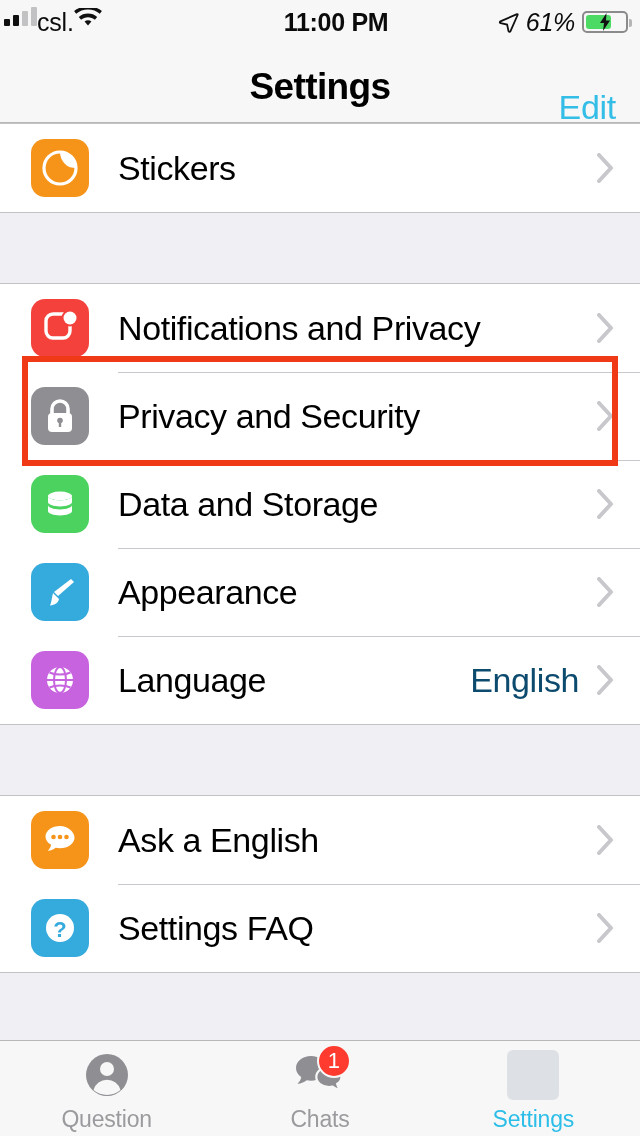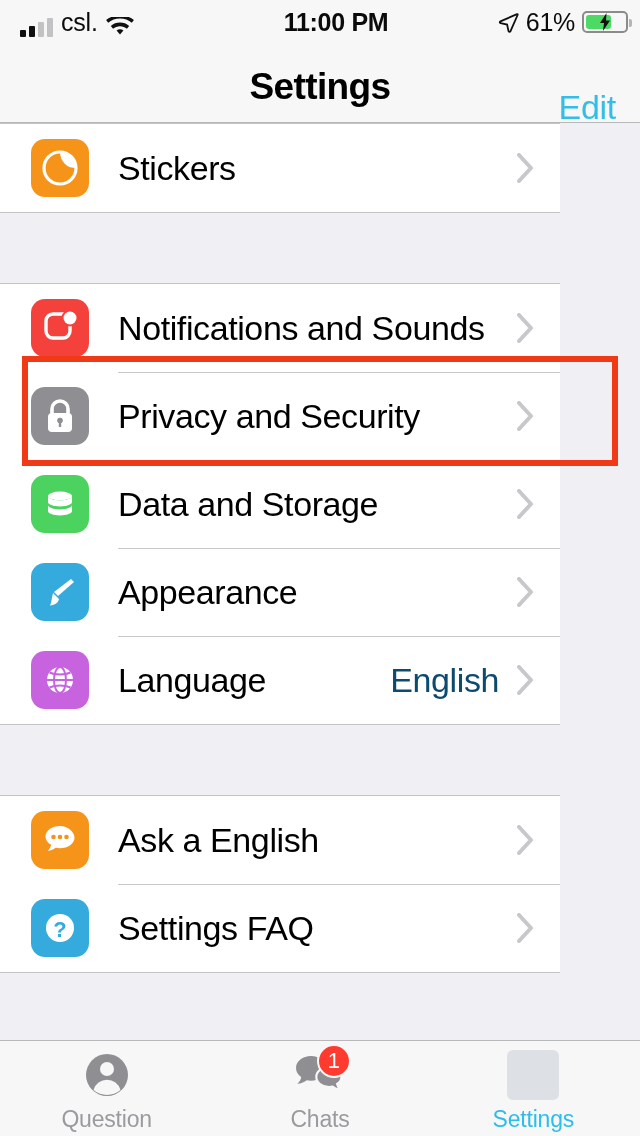--- a/index.html
+++ b/index.html
@@ -9,31 +9,31 @@
     background:#EFEFF4;
     -webkit-font-smoothing:antialiased;
   }
   .phone { position:relative; width:640px; height:1136px; background:#EFEFF4; }
 
   
   .statusbar {
     position:absolute; top:0; left:0; width:640px; height:44px;
     background:#F7F7F7; display:flex; align-items:center;
   }
-  .sb-left { position:absolute; left:20px; display:flex; align-items:flex-end; gap:8px; }
+  .sb-left { position:absolute; left:4px; display:flex; align-items:flex-start; }
   .sig { display:flex; align-items:flex-end; gap:3px; height:18px; }
   .sig i { display:block; width:6px; background:#101010; border-radius:1px; }
   .sig i:nth-child(1){ height:7px; }
   .sig i:nth-child(2){ height:11px; }
   .sig i:nth-child(3){ height:15px; background:#C2C2C4; }
   .sig i:nth-child(4){ height:19px; background:#C2C2C4; }
   .carrier { font-size:25px; color:#0b0b0b; letter-spacing:-0.2px; }
   .wifi { width:28px; height:20px; }
   .sb-center { position:absolute; left:16px; width:640px; text-align:center; font-size:25px; font-weight:600; color:#0b0b0b; letter-spacing:-0.3px; }
-  .sb-right { position:absolute; right:12px; display:flex; align-items:center; gap:7px; }
+  .sb-right { position:absolute; right:12px; display:flex; align-items:center; gap:7px;font-style:italic; }
   .loc { width:21px; height:21px; }
   .batt-pct { font-size:25px; color:#0b0b0b; letter-spacing:-0.3px; }
   .batt { position:relative; width:46px; height:22px; border:2px solid #8b8b8d; border-radius:5px; }
   .batt::after { content:""; position:absolute; right:-6px; top:6px; width:3px; height:8px; background:#b5b5b7; border-radius:0 2px 2px 0; }
   .batt .fill { position:absolute; left:2px; top:2px; bottom:2px; width:60%; background:#4CD964; border-radius:3px; }
   .batt .bolt { position:absolute; left:50%; top:50%; transform:translate(-50%,-50%); width:14px; height:18px; }
 
   
   .navbar {
     position:absolute; top:44px; left:0; width:640px; height:79px;
@@ -42,21 +42,21 @@
   .nav-title {
     position:absolute; left:0; width:640px; top:22px; text-align:center;
     font-size:37px; font-weight:bold; color:#000; letter-spacing:-0.6px;
   }
   .nav-edit {
     position:absolute; right:24px; top:44px;
     font-size:34px; color:#34BDE6; letter-spacing:-0.3px;
   }
 
   
-  .content { position:absolute; top:123px; left:0; width:560px; height:918px; background:#EFEFF4; }
+  .content { position:absolute; top:123px; left:0; width:640px; height:918px; background:#EFEFF4; }
   .section { background:#FFFFFF; border-top:1px solid #C2C2C4; border-bottom:1px solid #C2C2C4; }
   .gap { height:70px; background:#EFEFF4; }
 
   .row { position:relative; display:flex; align-items:center; height:88px; background:#fff; padding-left:31px; }
   .row + .row::before {
     content:""; position:absolute; top:0; left:118px; right:0; height:1px; background:#C8C7CC;
   }
   .icon {
     width:58px; height:58px; border-radius:14px; flex:none;
     display:flex; align-items:center; justify-content:center;
@@ -160,21 +160,21 @@
     <div class="section">
 
       <div class="row">
         <span class="icon" style="background:#F4413C">
           <svg viewBox="0 0 58 58" width="58" height="58">
             <rect x="15" y="15" width="24" height="24" rx="7" fill="none" stroke="#fff" stroke-width="3.4"></rect>
             <circle cx="39" cy="19" r="8.5" fill="#F4413C"></circle>
             <circle cx="39" cy="19" r="6.5" fill="#fff"></circle>
           </svg>
         </span>
-        <span class="label">Notifications and Sounds</span>
+        <span class="label">Notifications and Privacy</span>
         <span class="chev">
           <svg viewBox="0 0 17 30" width="17" height="30">
               <path d="M2 2l12 13L2 28" fill="none" stroke="#C7C7CC" stroke-width="4" stroke-linecap="round" stroke-linejoin="round"></path>
             </svg>
         </span>
       </div>
 
       <div class="row">
         <span class="icon" style="background:#8E8E93">
           <svg viewBox="0 0 58 58" width="58" height="58">

